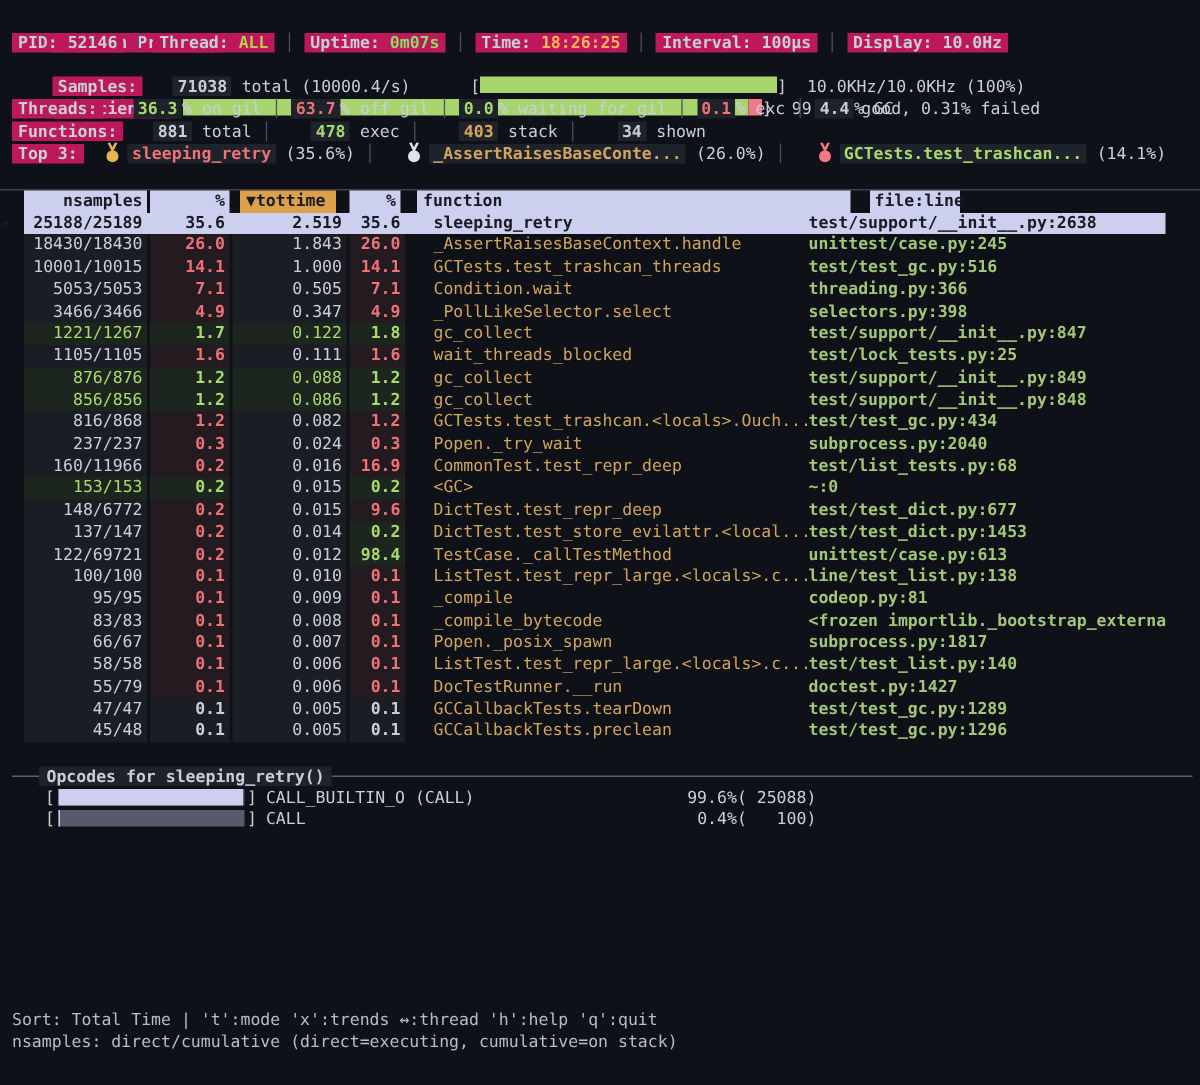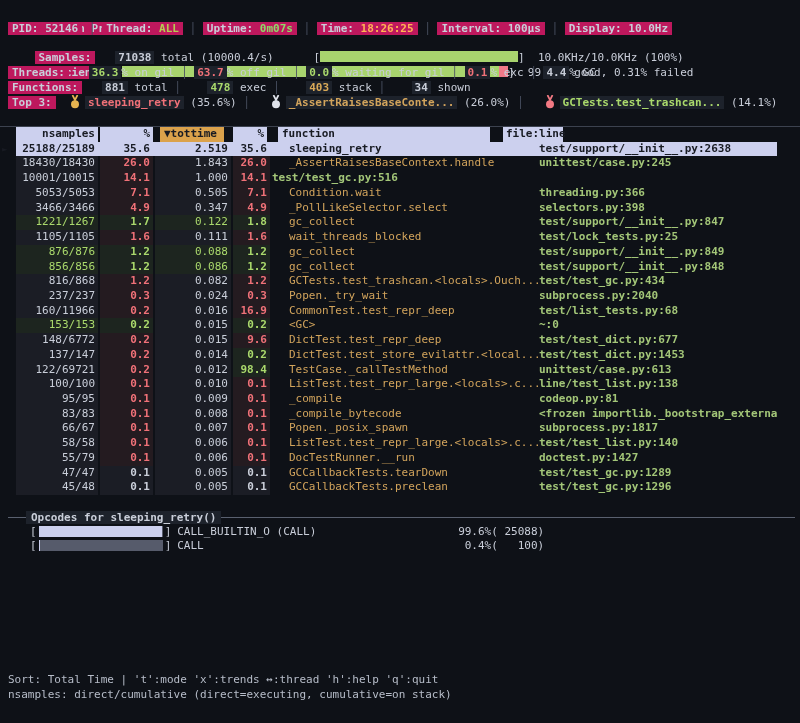--- a/index.html
+++ b/index.html
@@ -35,21 +35,21 @@
   .bar-red{background:#f07989;}
   .bar-wrap{display:inline-flex;height:11px;vertical-align:-1px;}
   
   .rule{height:1px;background:#3c424f;margin-top:16px;}
   .thead,.trow{height:14.72px;line-height:14.72px;white-space:pre;margin-left:16px;width:761px;display:flex;position:relative;}
   .thead span{font-weight:bold;color:#181b23;}
   .h-ns{width:82px;margin-right:2px;background:#ccd0ee;text-align:right;padding-right:3px;box-sizing:border-box;}
   .h-p1{width:53px;margin-right:7px;background:#ccd0ee;text-align:right;padding-right:3px;box-sizing:border-box;}
   .h-tt{width:64px;margin-right:9px;background:#dba24b;text-align:center;padding-right:3px;box-sizing:border-box;}
   .h-p2{width:34px;margin-right:11px;background:#ccd0ee;text-align:right;padding-right:3px;box-sizing:border-box;}
-  .h-fn{width:212px;margin-right:13px;background:#ccd0ee;text-align:left;padding-left:4px;box-sizing:border-box;}
+  .h-fn{width:289px;margin-right:13px;background:#ccd0ee;text-align:left;padding-left:4px;box-sizing:border-box;}
   .h-fl{width:60px;background:#ccd0ee;text-align:left;padding-left:3px;box-sizing:border-box;}
   .ns{width:82px;margin-right:2px;text-align:right;padding-right:3px;box-sizing:border-box;}
   .p1{width:53px;margin-right:2px;text-align:right;padding-right:3px;box-sizing:border-box;}
   .tt{width:76px;margin-right:2px;text-align:right;padding-right:3px;box-sizing:border-box;}
   .p2{width:37px;margin-right:2px;text-align:right;padding-right:3px;box-sizing:border-box;}
   .fn{width:267px;padding-left:17px;box-sizing:border-box;overflow:hidden;}
   .fl{width:238px;box-sizing:border-box;overflow:hidden;}
   .bg-grey{background:rgba(196,203,220,0.07);}
   .bg-red{background:rgba(240,113,120,0.10);}
   .bg-green{background:rgba(170,217,108,0.10);}
@@ -114,21 +114,21 @@
     <span class="h-p1">%</span>
     <span class="h-tt">▼tottime</span>
     <span class="h-p2">%</span>
     <span class="h-fn">function</span>
     <span class="h-fl">file:line</span>
   </div>
 
   <div>
       <div class="trow selected"><span class="cursor">►</span><span class="ns">25188/25189</span><span class="p1">35.6</span><span class="tt">2.519</span><span class="p2">35.6</span><span class="fn">sleeping_retry</span><span class="fl">test/support/__init__.py:2638</span></div>
       <div class="trow"><span class="ns c-fg bg-grey">18430/18430</span><span class="p1 bold c-red bg-red">26.0</span><span class="tt c-fg bg-grey">1.843</span><span class="p2 bold c-red bg-red">26.0</span><span class="fn c-func">_AssertRaisesBaseContext.handle</span><span class="fl c-file">unittest/case.py:245</span></div>
-      <div class="trow"><span class="ns c-fg bg-grey">10001/10015</span><span class="p1 bold c-red bg-red">14.1</span><span class="tt c-fg bg-grey">1.000</span><span class="p2 bold c-red bg-red">14.1</span><span class="fl c-file">test/test_gc.py:516</span></div>
+      <div class="trow"><span class="ns c-fg bg-grey">10001/10015</span><span class="p1 bold c-red bg-red">14.1</span><span class="tt c-fg bg-grey">1.000</span><span class="p2 bold c-red bg-red">14.1</span><span class="fn c-func">GCTests.test_trashcan_threads</span><span class="fl c-file">test/test_gc.py:516</span></div>
       <div class="trow"><span class="ns c-fg bg-grey">5053/5053</span><span class="p1 bold c-red bg-red">7.1</span><span class="tt c-fg bg-grey">0.505</span><span class="p2 bold c-red bg-red">7.1</span><span class="fn c-func">Condition.wait</span><span class="fl c-file">threading.py:366</span></div>
       <div class="trow"><span class="ns c-fg bg-grey">3466/3466</span><span class="p1 bold c-red bg-red">4.9</span><span class="tt c-fg bg-grey">0.347</span><span class="p2 bold c-red bg-red">4.9</span><span class="fn c-func">_PollLikeSelector.select</span><span class="fl c-file">selectors.py:398</span></div>
       <div class="trow"><span class="ns c-green bg-green">1221/1267</span><span class="p1 bold c-green bg-green">1.7</span><span class="tt c-green bg-green">0.122</span><span class="p2 bold c-green bg-green">1.8</span><span class="fn c-func">gc_collect</span><span class="fl c-file">test/support/__init__.py:847</span></div>
       <div class="trow"><span class="ns c-fg bg-grey">1105/1105</span><span class="p1 bold c-red bg-red">1.6</span><span class="tt c-fg bg-grey">0.111</span><span class="p2 bold c-red bg-red">1.6</span><span class="fn c-func">wait_threads_blocked</span><span class="fl c-file">test/lock_tests.py:25</span></div>
       <div class="trow"><span class="ns c-green bg-green">876/876</span><span class="p1 bold c-green bg-green">1.2</span><span class="tt c-green bg-green">0.088</span><span class="p2 bold c-green bg-green">1.2</span><span class="fn c-func">gc_collect</span><span class="fl c-file">test/support/__init__.py:849</span></div>
       <div class="trow"><span class="ns c-green bg-green">856/856</span><span class="p1 bold c-green bg-green">1.2</span><span class="tt c-green bg-green">0.086</span><span class="p2 bold c-green bg-green">1.2</span><span class="fn c-func">gc_collect</span><span class="fl c-file">test/support/__init__.py:848</span></div>
       <div class="trow"><span class="ns c-fg bg-grey">816/868</span><span class="p1 bold c-red bg-red">1.2</span><span class="tt c-fg bg-grey">0.082</span><span class="p2 bold c-red bg-red">1.2</span><span class="fn c-func">GCTests.test_trashcan.&lt;locals&gt;.Ouch...</span><span class="fl c-file">test/test_gc.py:434</span></div>
       <div class="trow"><span class="ns c-fg bg-grey">237/237</span><span class="p1 bold c-red bg-red">0.3</span><span class="tt c-fg bg-grey">0.024</span><span class="p2 bold c-red bg-red">0.3</span><span class="fn c-func">Popen._try_wait</span><span class="fl c-file">subprocess.py:2040</span></div>
       <div class="trow"><span class="ns c-fg bg-grey">160/11966</span><span class="p1 bold c-red bg-red">0.2</span><span class="tt c-fg bg-grey">0.016</span><span class="p2 bold c-red bg-red">16.9</span><span class="fn c-func">CommonTest.test_repr_deep</span><span class="fl c-file">test/list_tests.py:68</span></div>
       <div class="trow"><span class="ns c-green bg-green">153/153</span><span class="p1 bold c-green bg-green">0.2</span><span class="tt c-fg bg-grey">0.015</span><span class="p2 bold c-green bg-green">0.2</span><span class="fn c-func">&lt;GC&gt;</span><span class="fl c-file">~:0</span></div>

